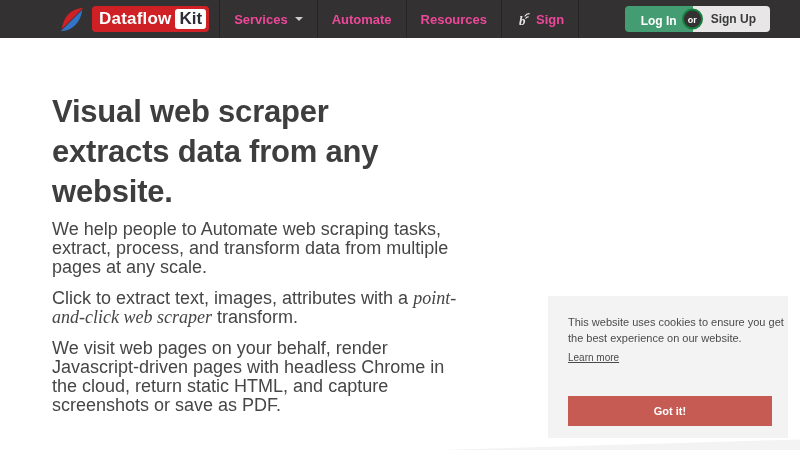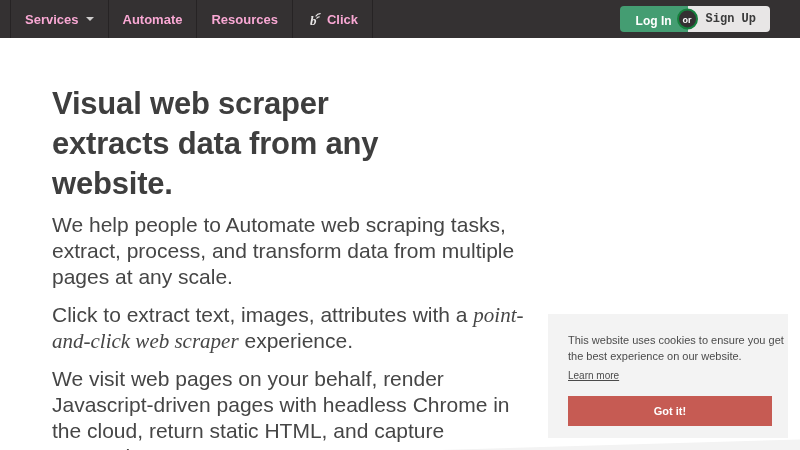--- a/index.html
+++ b/index.html
@@ -21,57 +21,57 @@
   }
   .brand-primary { color:#ffffff; font-weight:bold; font-size:17px; letter-spacing:.2px; padding-right:4px; }
   .brand-secondary {
     background:#ffffff; color:#2e2e38; font-weight:bold; font-size:17px;
     border-radius:3px; padding:0 4px; line-height:20px;
   }
 
   .nav-menu { display:flex; height:100%; margin-left:10px; }
   .nav-item {
     display:flex; align-items:center; padding:0 14px;
-    color:#f9a8d4; font-size:13px; font-weight:bold; cursor:pointer;
+    color:#ec4899; font-size:13px; font-weight:bold; cursor:pointer;
     border-left:1px solid #262324;
   }
   .nav-item:last-child { border-right:1px solid #262324; }
   .caret {
     width:0; height:0; border-left:4px solid transparent; border-right:4px solid transparent;
     border-top:4px solid #cfcdcd; margin-left:7px; display:inline-block;
   }
   .blog-icon { margin-right:5px; display:flex; }
 
   .nav-auth { margin-left:auto; margin-right:30px; position:relative; display:flex; align-items:center; }
   .btn-login {
     background:#449d72; color:#ffffff; font-size:12px; font-weight:bold;
     padding:8px 16px; height:26px; border:none; border-radius:4px 0 0 4px;
     cursor:pointer; font-family:inherit;
   }
   .btn-signup {
     background:#e8e6e6; color:#3a3a3a; font-size:12px; font-weight:bold;
     padding:0 14px 0 18px; height:26px; border:none; border-radius:0 4px 4px 0;
-    cursor:pointer; font-family:Liberation Mono, monospace;
+    cursor:pointer; font-family:Liberation Sans, sans-serif;
   }
   .or-badge {
     position:absolute; left:57px; top:50%; transform:translateY(-50%);
     width:17px; height:17px; border-radius:50%;
     background:#343132; border:2px solid #15803d; color:#ffffff;
     font-size:9px; font-weight:bold; display:flex; align-items:center; justify-content:center;
     z-index:2; pointer-events:none;
   }
 
   
   .hero { position:absolute; left:52px; top:84px; width:478px; }
   .heading {
-    margin:0 0 8px 0; font-size:31px; line-height:40px; font-weight:bold;
+    margin:8px 0 8px 0; font-size:31px; line-height:40px; font-weight:bold;
     color:#3e3e3e; white-space:pre-line; letter-spacing:-0.2px;
   }
   .para {
-    margin:0 0 12px 0; font-size:21px; line-height:26px; color:#464646;
+    margin:0 0 12px 0; font-size:18px; line-height:19px; color:#464646;
     white-space:pre-line;
   }
   .para-rich { white-space:normal; }
   .em { font-style:italic;font-family:Liberation Serif, serif; }
 
   
   .section-divider {
     position:absolute; right:0; bottom:0; width:360px; height:14px;
     background:#f3f3f3;
     clip-path:polygon(0 100%, 100% 25%, 100% 100%);
@@ -86,68 +86,80 @@
   }
   .cookie-message {
     font-size:11px; line-height:15.5px; color:#4b4b4b;
     white-space:pre; margin:0;
   }
   .cookie-learn-more {
     display:inline-block; margin-top:6px; font-size:10px; color:#4b4b4b;
     text-decoration:underline; cursor:pointer;
   }
   .cookie-accept {
-    display:block; width:100%; margin-top:13px; background:#c65b53;
+    display:block; width:100%; margin-top:31px; background:#c65b53;
     color:#ffffff; font-size:11px; font-weight:bold; text-align:center;
     border:none; padding:9px 0; cursor:pointer; font-family:inherit;
   }
 </style>
 </head>
 <body>
 
 <div class="navbar">
+  <div class="brand">
+    <span class="brand-mark">
+      <svg width="30" height="30" viewBox="0 0 32 32">
+        <path fill="#cf2026" d="M5 27 C7 13 15 5 28 4 L16 16 Z"></path>
+        <path fill="#3273c4" d="M27 6 C25 20 17 28 4 29 L16 17 Z"></path>
+      </svg>
+    </span>
+    <span class="brand-pill">
+      <span class="brand-primary">Dataflow</span>
+      <span class="brand-secondary">Kit</span>
+    </span>
+  </div>
 
   <div class="nav-menu">
     <div class="nav-item">
       <span>Services</span>
       <span class="caret"></span>
     </div>
     <div class="nav-item">
       <span>Automate</span>
     </div>
     <div class="nav-item">
       <span>Resources</span>
     </div>
     <div class="nav-item">
       <span class="blog-icon">
         <svg width="15" height="15" viewBox="0 0 15 15">
           <text x="3" y="13" font-family="Liberation Serif, serif" font-size="13" font-style="italic" font-weight="bold" fill="#e9e7e7">b</text>
           <path d="M9 4 A5 5 0 0 1 13.2 1.6" stroke="#e9e7e7" stroke-width="1.2" fill="none" stroke-linecap="round"></path>
           <path d="M9.8 6.2 A2.8 2.8 0 0 1 12.2 4.8" stroke="#e9e7e7" stroke-width="1.2" fill="none" stroke-linecap="round"></path>
         </svg>
       </span>
-      <span>Click</span>
+      <span>Sign</span>
     </div>
   </div>
 
   <div class="nav-auth">
     <button class="btn-login">Log In</button>
     <span class="or-badge">or</span>
     <button class="btn-signup">Sign Up</button>
   </div>
 </div>
 
 <div class="hero">
   <h1 class="heading">Visual web scraper
 extracts data from any
 website.</h1>
   <p class="para">We help people to Automate web scraping tasks,
 extract, process, and transform data from multiple
 pages at any scale.</p>
-  <p class="para para-rich"><span>Click to extract text, images, attributes with a </span><span class="em">point-</span><br><span class="em">and-click web scraper</span><span> experience.</span></p>
+  <p class="para para-rich"><span>Click to extract text, images, attributes with a </span><span class="em">point-</span><br><span class="em">and-click web scraper</span><span> transform.</span></p>
   <p class="para">We visit web pages on your behalf, render
 Javascript-driven pages with headless Chrome in
 the cloud, return static HTML, and capture
 screenshots or save as PDF.</p>
 </div>
 
 <div class="section-divider"></div>
 
 <div class="cookie-banner">
   <p class="cookie-message">This website uses cookies to ensure you get

